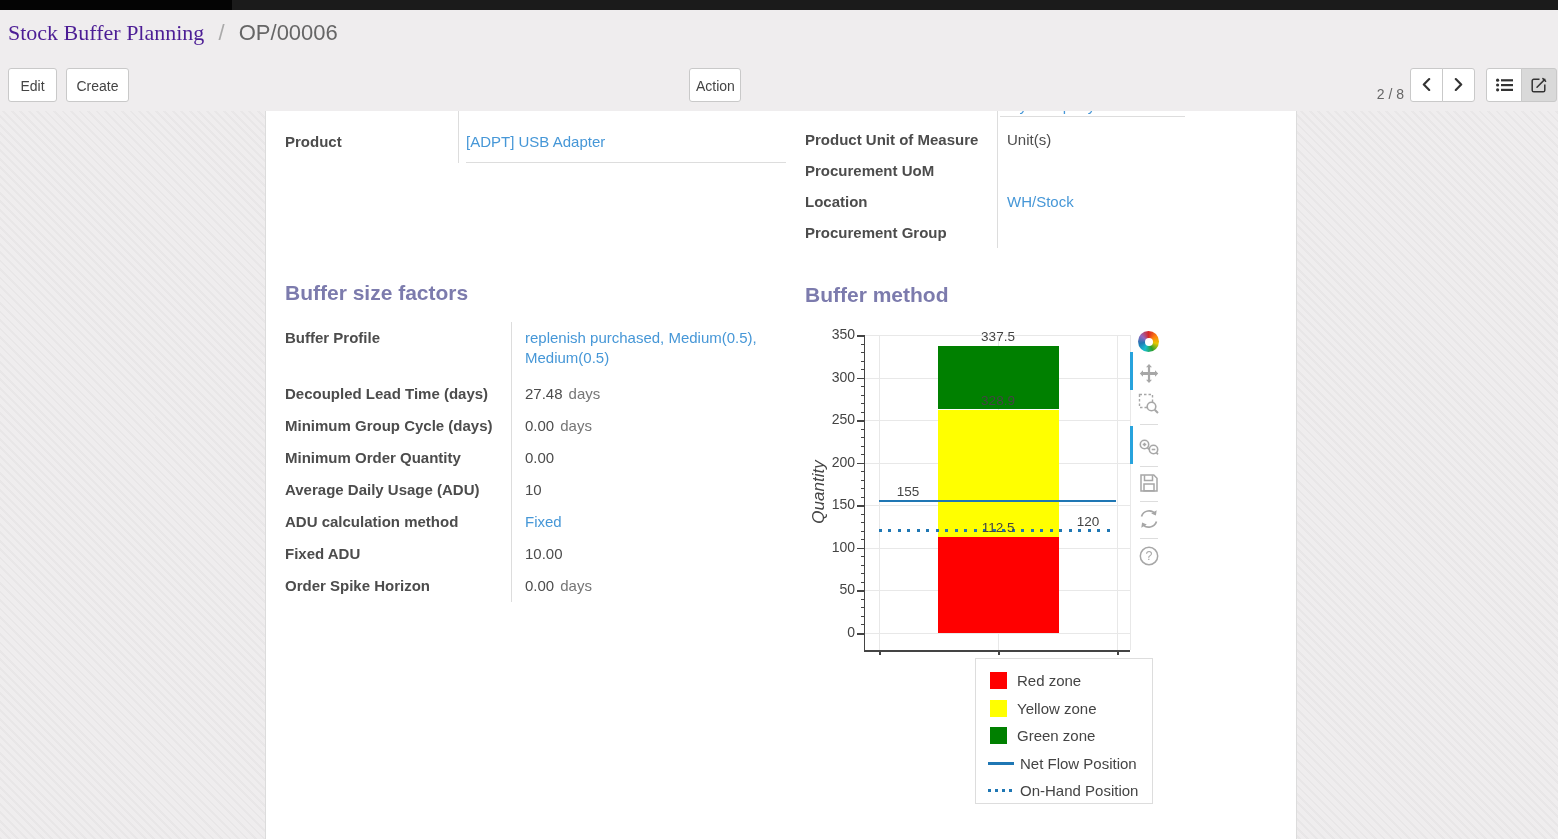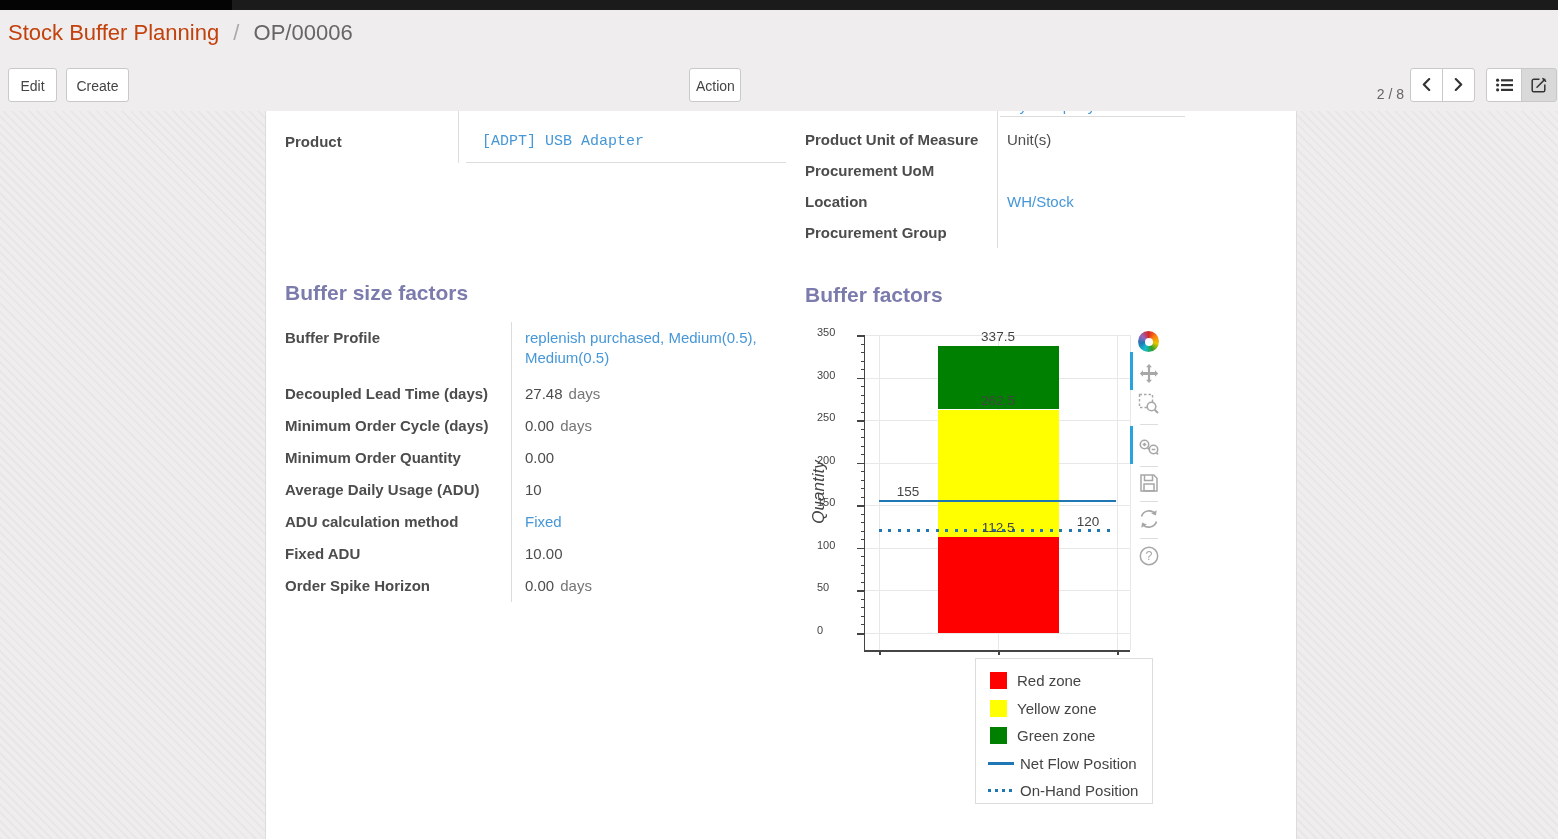--- a/index.html
+++ b/index.html
@@ -5,21 +5,21 @@
   html,body{margin:0;padding:0;background:#fff;}
   .stage{position:relative;width:1558px;height:839px;overflow:hidden;
          font-family:"Liberation Sans",sans-serif;background:#efedee;}
   
   .topbar{position:absolute;left:0;top:0;width:1558px;height:10px;background:#1b1b1b;}
   .topbar-seg{position:absolute;left:0;top:0;width:232px;height:10px;background:#040404;}
   
   .cpanel{position:absolute;left:0;top:10px;width:1558px;height:101px;background:#efedee;
           border-bottom:1px solid #cccccc;}
   .breadcrumb{position:absolute;left:8px;top:10px;font-size:22px;white-space:nowrap;}
-  .bc-link{color:#c2410c;cursor:pointer;text-decoration:none;}
+  .bc-link{color:#4c1d95;cursor:pointer;text-decoration:none;font-family:Liberation Serif, serif;}
   .bc-sep{color:#aaa;margin:0 8px;}
   .bc-current{color:#666;}
   .btn{position:absolute;box-sizing:border-box;height:34px;background:#fff;border:1px solid #c9c9c9;
        border-radius:3px;font-size:14px;color:#444;text-align:center;line-height:32px;cursor:pointer;}
   .caret{display:inline-block;width:0;height:0;border-left:4px solid transparent;
          border-right:4px solid transparent;border-top:5px solid #444;margin-left:7px;vertical-align:middle;}
   .pager-text{position:absolute;left:1360px;top:67px;width:44px;height:34px;line-height:34px;
               font-size:14px;color:#666;text-align:right;}
   .navbtn{width:33px;padding:0;}
   .nav-prev{left:1410px;top:58px;border-top-right-radius:0;border-bottom-right-radius:0;}
@@ -42,21 +42,21 @@
   .section-title{position:absolute;font-size:21px;font-weight:bold;color:#7c7bad;}
   
   .ftable{position:absolute;left:285px;top:322px;width:505px;}
   .frow{display:flex;}
   .frow .fl{width:218px;padding:6px 8px 6px 0;border-right:1px solid #ddd;line-height:20px;}
   .frow .fv{width:252px;padding:6px 0 6px 13px;line-height:20px;}
   .clip-top{position:absolute;left:1000px;top:111px;width:200px;height:6px;overflow:hidden;}
   .clip-top span{position:absolute;left:7px;top:-15px;font-size:15px;line-height:20px;}
   
   .chart-label{position:absolute;font-size:13.5px;color:#444;text-align:center;}
-  .tick-label{position:absolute;font-size:11px;color:#444;text-align:left;}
+  .tick-label{position:absolute;font-size:14px;color:#444;text-align:right;}
   .grid{position:absolute;background:#e8e8e8;}
   .axis{position:absolute;background:#444;}
   .tick{position:absolute;background:#444;}
   .ylabel{position:absolute;left:758px;top:481px;width:124px;height:22px;text-align:center;
           font-size:17px;font-style:italic;color:#444;transform:rotate(-90deg);}
   .modebar-icon{position:absolute;width:22px;height:22px;cursor:pointer;}
   .mode-sep{position:absolute;width:18px;height:1px;background:#ddd;left:1140px;}
   .mode-active{position:absolute;left:1130px;width:3px;height:38px;background:#27a3dd;}
   .plotly-logo{position:absolute;left:1138px;top:331px;width:21px;height:21px;border-radius:50%;
      background:conic-gradient(#d62728,#ff7f0e,#e6c700,#2ca02c,#17becf,#1f77b4,#9467bd,#d62728);cursor:pointer;}
@@ -117,47 +117,47 @@
   <div class="content-bg"></div>
   <div class="sheet"></div>
 
   <div class="clip-top">
     <span class="val link">My Company</span>
   </div>
   <div class="hline" style="left:1000px;top:116px;width:185px;"></div>
 
   <div class="vline" style="left:458px;top:111px;height:52px;"></div>
   <div class="abs lbl" style="left:285px;top:120px;width:170px;height:43px;line-height:43px;">Product</div>
-  <a class="abs val link" style="left:482px;top:120px;height:43px;line-height:43px;font-family:Liberation Mono, monospace;">[ADPT] USB Adapter</a>
+  <a class="abs val link" style="left:466px;top:120px;height:43px;line-height:43px;">[ADPT] USB Adapter</a>
   <div class="hline" style="left:466px;top:162px;width:320px;"></div>
 
   <div class="vline" style="left:997px;top:111px;height:137px;"></div>
   <div class="abs lbl" style="left:805px;top:124px;width:188px;height:31px;line-height:31px;">Product Unit of Measure</div>
   <div class="abs val" style="left:1007px;top:124px;height:31px;line-height:31px;">Unit(s)</div>
   <div class="abs lbl" style="left:805px;top:155px;width:188px;height:31px;line-height:31px;">Procurement UoM</div>
   <div class="abs val" style="left:1007px;top:155px;height:31px;line-height:31px;"></div>
   <div class="abs lbl" style="left:805px;top:186px;width:188px;height:31px;line-height:31px;">Location</div>
   <a class="abs val link" style="left:1007px;top:186px;height:31px;line-height:31px;">WH/Stock</a>
   <div class="abs lbl" style="left:805px;top:217px;width:188px;height:31px;line-height:31px;">Procurement Group</div>
   <div class="abs val" style="left:1007px;top:217px;height:31px;line-height:31px;"></div>
 
   <div class="section-title" style="left:285px;top:281px;">Buffer size factors</div>
-  <div class="section-title" style="left:805px;top:283px;">Buffer factors</div>
+  <div class="section-title" style="left:805px;top:283px;">Buffer method</div>
 
   <div class="ftable">
     <div class="frow" style="min-height:56px;">
       <div class="fl lbl">Buffer Profile</div>
       <div class="fv"><a class="val link">replenish purchased, Medium(0.5), Medium(0.5)</a></div>
     </div>
     <div class="frow">
       <div class="fl lbl">Decoupled Lead Time (days)</div>
       <div class="fv"><span class="val">27.48</span><span class="val muted-suffix">days</span></div>
     </div>
     <div class="frow">
-      <div class="fl lbl">Minimum Order Cycle (days)</div>
+      <div class="fl lbl">Minimum Group Cycle (days)</div>
       <div class="fv"><span class="val">0.00</span><span class="val muted-suffix">days</span></div>
     </div>
     <div class="frow">
       <div class="fl lbl">Minimum Order Quantity</div>
       <div class="fv"><span class="val">0.00</span></div>
     </div>
     <div class="frow">
       <div class="fl lbl">Average Daily Usage (ADU)</div>
       <div class="fv"><span class="val">10</span></div>
     </div>
@@ -237,21 +237,21 @@
       <div class="tick" style="left: 1117.01px; top: 650px; width: 1.5px; height: 5px;"></div>
       <div class="grid" style="left: 1130px; top: 335px; width: 1px; height: 315px;"></div>
       <div class="axis" style="left: 863.5px; top: 335px; width: 1.5px; height: 316px;"></div>
       <div class="axis" style="left: 863.5px; top: 650px; width: 266.5px; height: 1.5px;"></div>
       <div class="zone" style="position: absolute; left: 937.53px; top: 537.214px; width: 121px; height: 95.7857px; background: rgb(255, 0, 0);"></div>
       <div class="zone" style="position: absolute; left: 937.53px; top: 409.5px; width: 121px; height: 127.714px; background: rgb(255, 255, 0);"></div>
       <div class="zone" style="position: absolute; left: 937.53px; top: 345.643px; width: 121px; height: 63.8571px; background: rgb(0, 128, 0);"></div>
       <div class="refline" style="position: absolute; left: 879px; top: 499.529px; width: 237px; height: 2.5px; background: rgb(31, 119, 180);"></div>
       <div class="refline" style="position: absolute; left: 879px; top: 529.329px; width: 237px; height: 3px; background: repeating-linear-gradient(90deg, rgb(31, 119, 180) 0px, rgb(31, 119, 180) 3px, transparent 3px, transparent 9.5px);"></div>
       <div class="chart-label" style="left: 966.03px; top: 328.643px; width: 64px;">337.5</div>
-      <div class="chart-label" style="left: 966.03px; top: 392.5px; width: 64px;">262.5</div>
+      <div class="chart-label" style="left: 966.03px; top: 392.5px; width: 64px;">328.9</div>
       <div class="chart-label" style="left: 876px; top: 484.029px; width: 64px;">155</div>
       <div class="chart-label" style="left: 966.03px; top: 520.214px; width: 64px;">112.5</div>
       <div class="chart-label" style="left: 1056px; top: 513.829px; width: 64px;">120</div>
     </div>
 
   <div class="plotly-logo"></div>
   <div class="mode-active" style="top:352px;"></div>
   <div class="mode-active" style="top:426px;"></div>
   <div class="modebar-icon" style="left:1138px;top:363px;">
     <svg width="22" height="22" viewBox="0 0 22 22">

